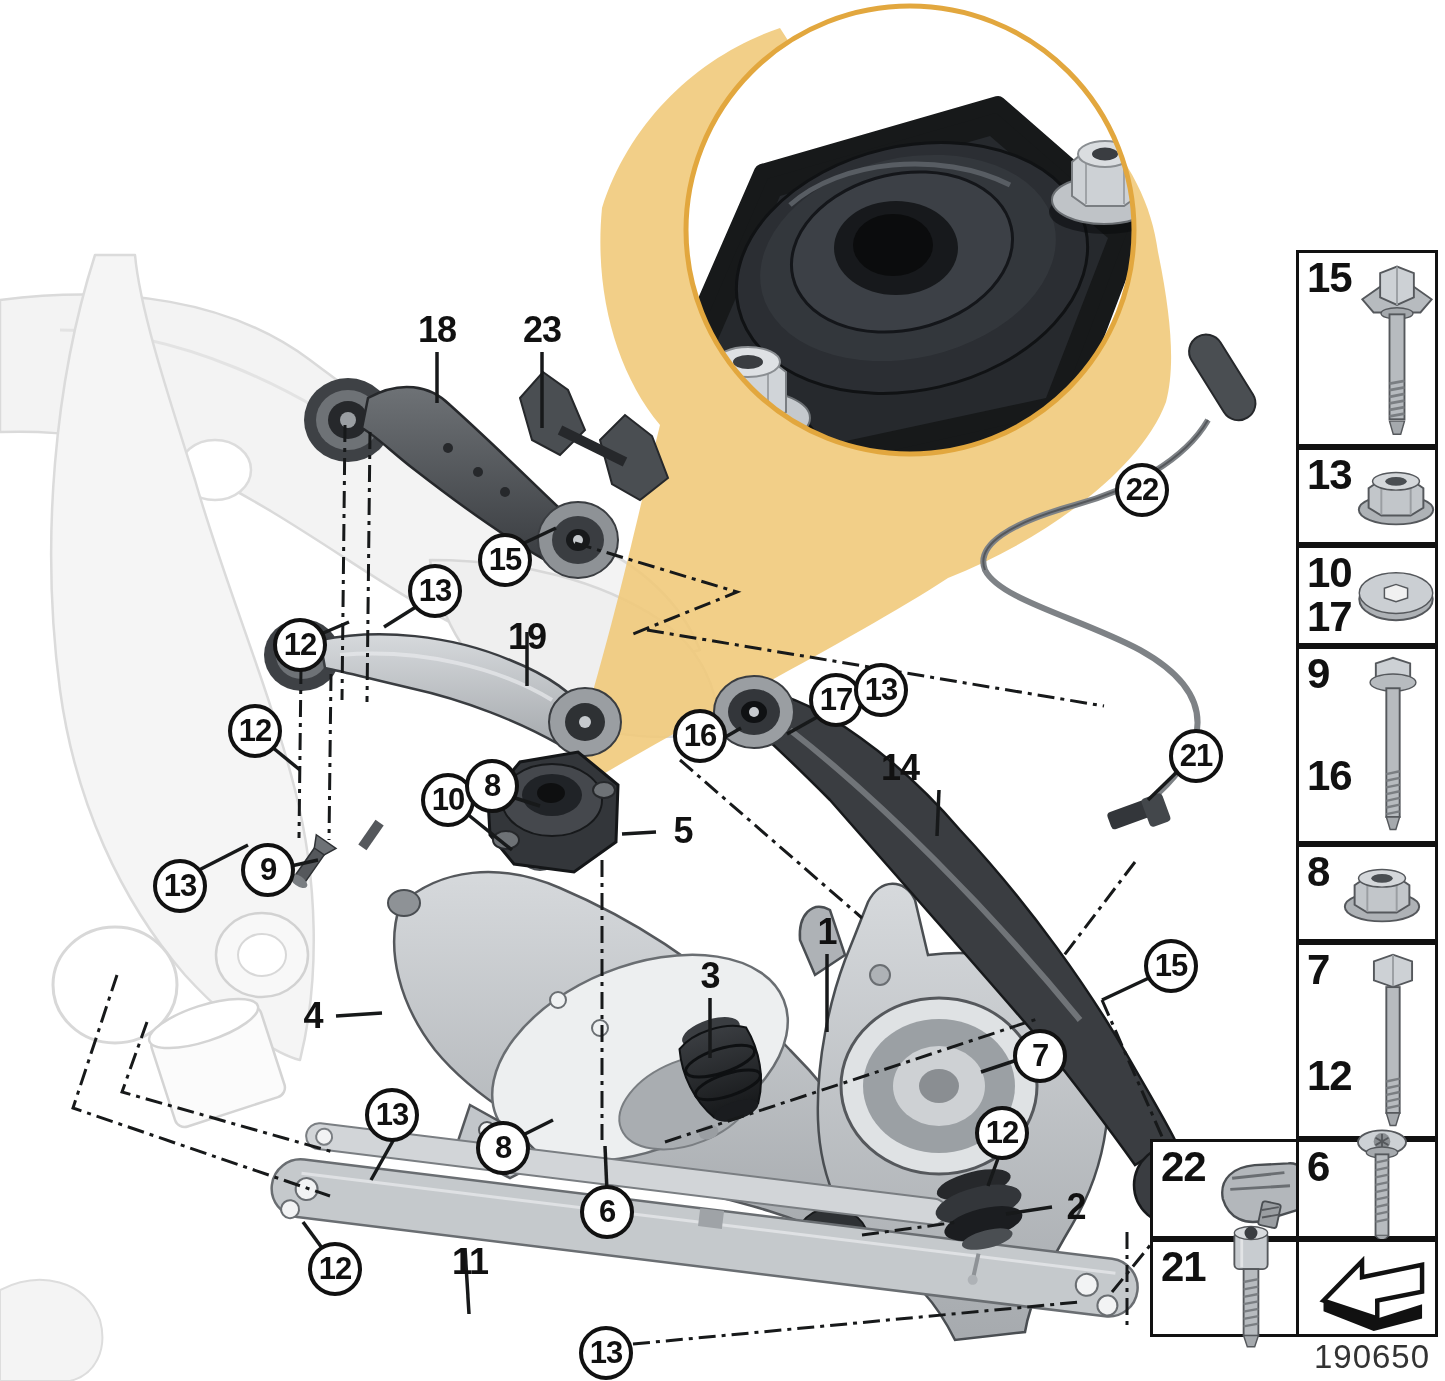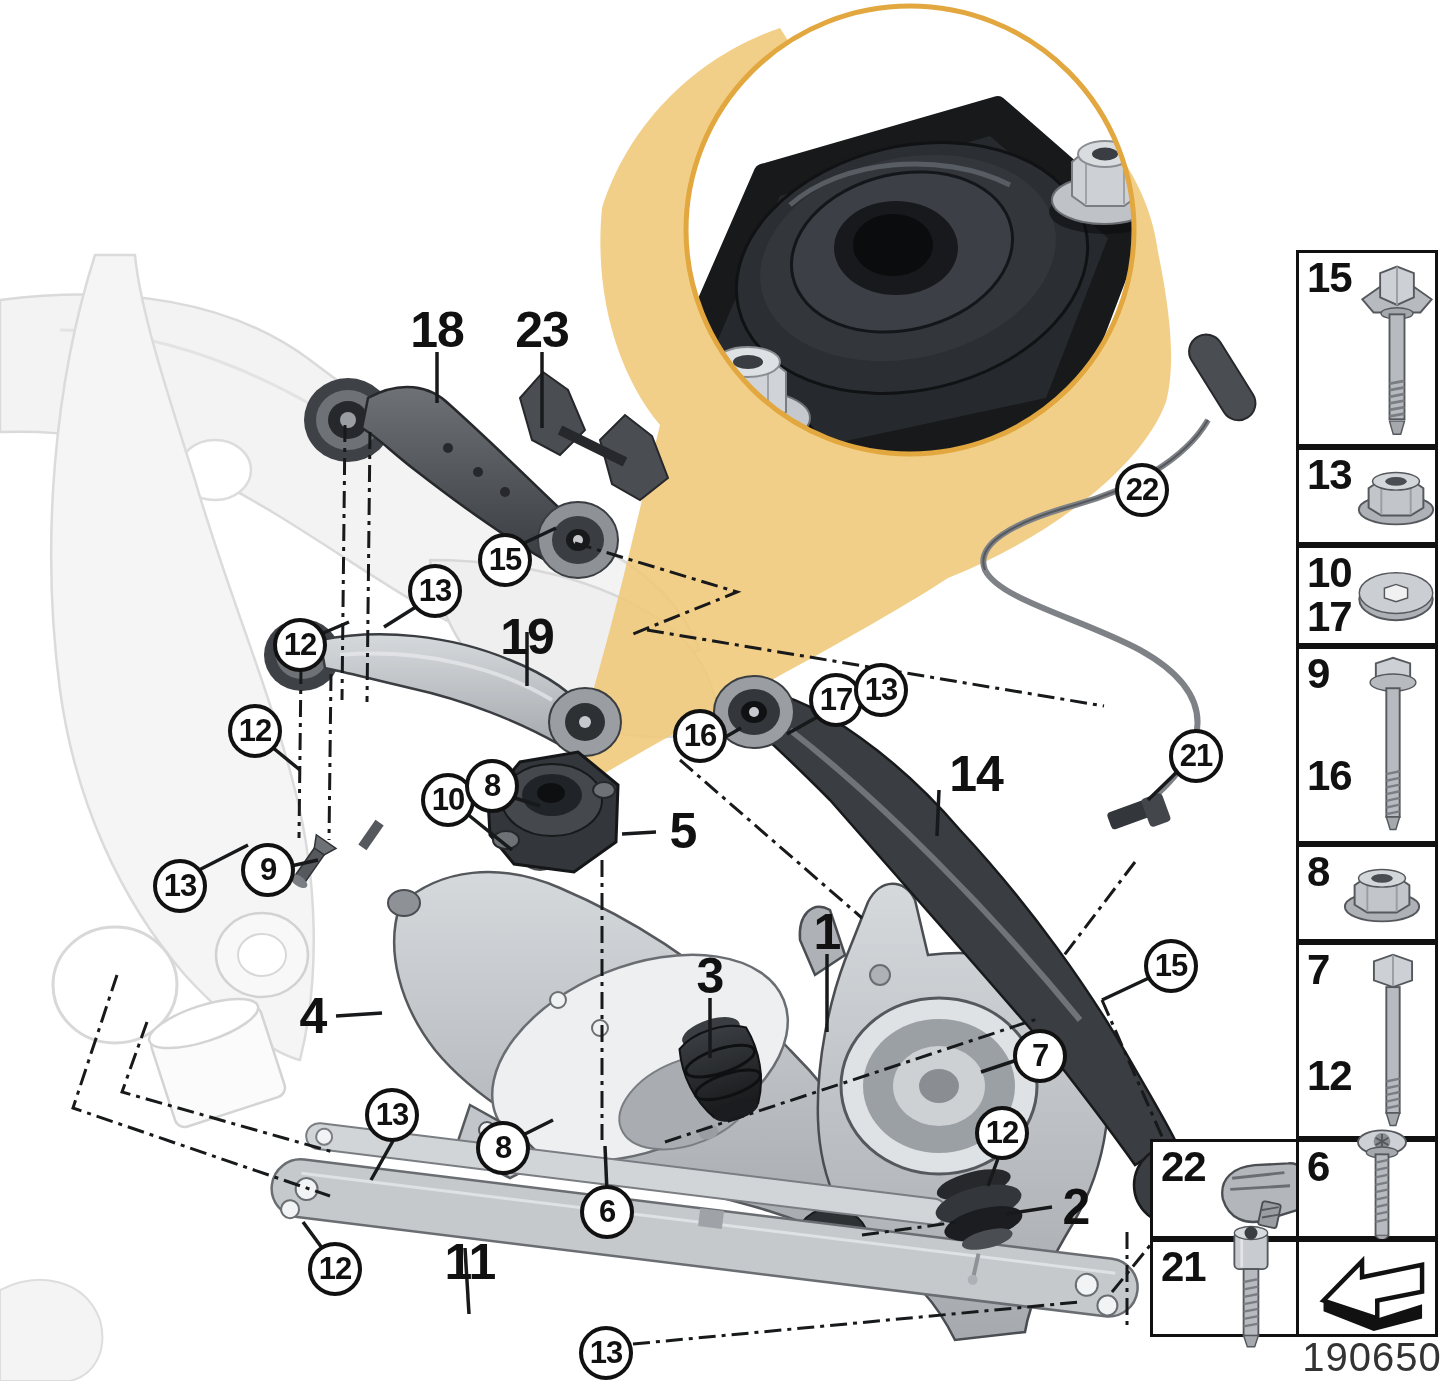--- a/index.html
+++ b/index.html
@@ -4,30 +4,30 @@
 <style>
   html,body{margin:0;padding:0;background:#fff;}
   .stage{position:relative;width:1445px;height:1381px;background:#fff;overflow:hidden;
          font-family:"Liberation Sans","DejaVu Sans",sans-serif;}
   .stage svg.art{position:absolute;left:0;top:0;}
   
   .callout{position:absolute;transform:translate(-50%,-50%);color:#111;font-weight:bold;
            display:flex;align-items:center;justify-content:center;white-space:nowrap;}
   .callout.circle{width:46px;height:46px;background:#fff;border:4px solid #111;
                   border-radius:50%;font-size:31px;letter-spacing:-1px;}
-  .callout.plain{font-size:50px;letter-spacing:-1px;}
+  .callout.plain{font-size:36px;letter-spacing:-1px;}
   
   .cell{position:absolute;box-sizing:border-box;border:3px solid #111;background:#fff;
         display:flex;align-items:center;}
   .cell .labels{display:flex;flex-direction:column;align-items:flex-start;
                 padding:4px 0 0 8px;color:#111;font-weight:bold;font-size:42px;
                 line-height:1.0;letter-spacing:-1px;align-self:flex-start;}
   .cell .icon{flex:1;display:flex;align-items:center;justify-content:center;height:100%;}
   .cell .icon svg{display:block;}
-  .figcode{position:absolute;transform:translate(-50%,-50%);font-size:40px;color:#333;
+  .figcode{position:absolute;transform:translate(-50%,-50%);font-size:33px;color:#333;
            letter-spacing:1px;}
 </style>
 </head>
 <body>
 
 <div class="stage">
 
 <svg class="art" width="1445" height="1381" viewBox="0 0 1445 1381">
   <defs>
     <linearGradient id="gSilver" x1="0" y1="0" x2="0" y2="1">
@@ -276,21 +276,21 @@
 </svg>
 
 <div id="callout-layer">
       <div class="callout plain" style="left: 437px; top: 330px;">18</div>
       <div class="callout plain" style="left: 542px; top: 330px;">23</div>
       <div class="callout plain" style="left: 527px; top: 637px;">19</div>
       <div class="callout plain" style="left: 683px; top: 831px;">5</div>
       <div class="callout plain" style="left: 313px; top: 1016px;">4</div>
       <div class="callout plain" style="left: 710px; top: 976px;">3</div>
       <div class="callout plain" style="left: 827px; top: 932px;">1</div>
-      <div class="callout plain" style="left: 976px; top: 768px; margin-top: 6px;">14</div>
+      <div class="callout plain" style="left: 900px; top: 768px;">14</div>
       <div class="callout plain" style="left: 470px; top: 1262px;">11</div>
       <div class="callout plain" style="left: 1076px; top: 1207px;">2</div>
       <div class="callout circle" style="left: 505px; top: 560px;">15</div>
       <div class="callout circle" style="left: 435px; top: 591px;">13</div>
       <div class="callout circle" style="left: 300px; top: 645px;">12</div>
       <div class="callout circle" style="left: 255px; top: 731px;">12</div>
       <div class="callout circle" style="left: 180px; top: 886px;">13</div>
       <div class="callout circle" style="left: 268px; top: 870px;">9</div>
       <div class="callout circle" style="left: 448px; top: 800px;">10</div>
       <div class="callout circle" style="left: 492px; top: 786px;">8</div>

